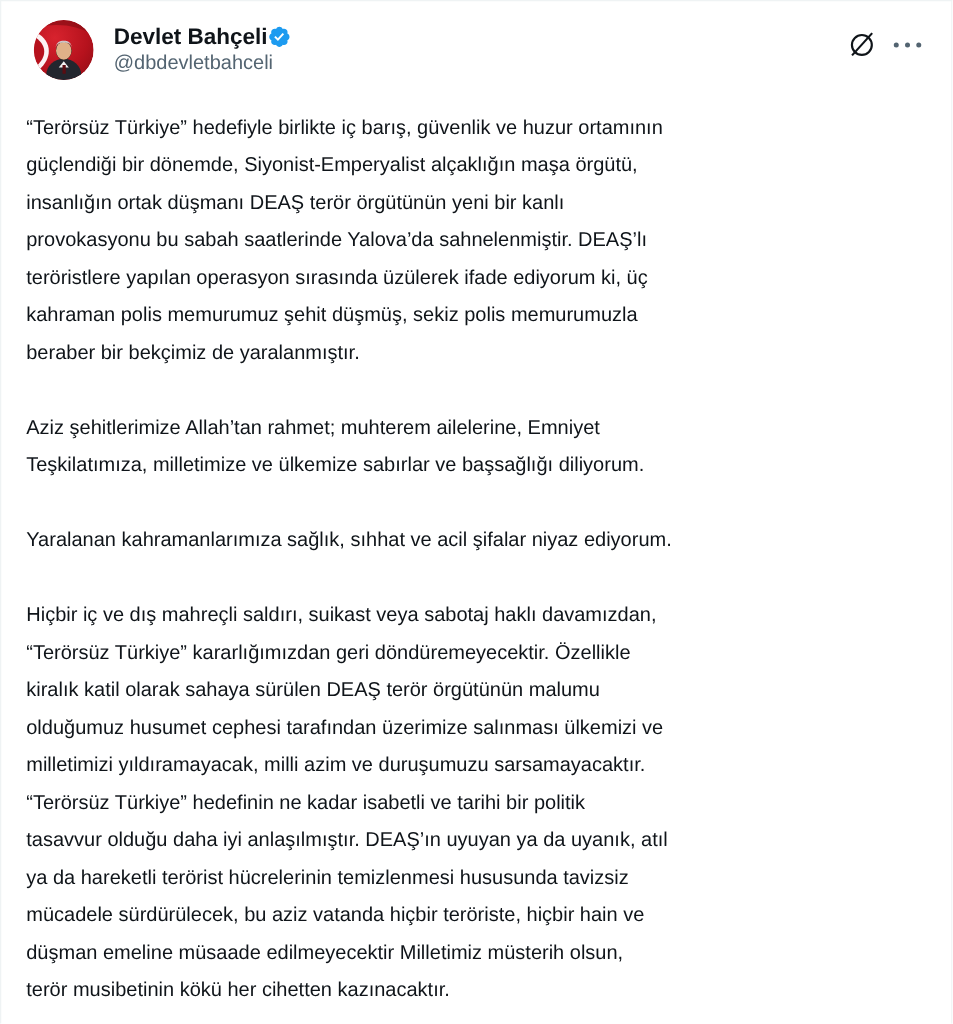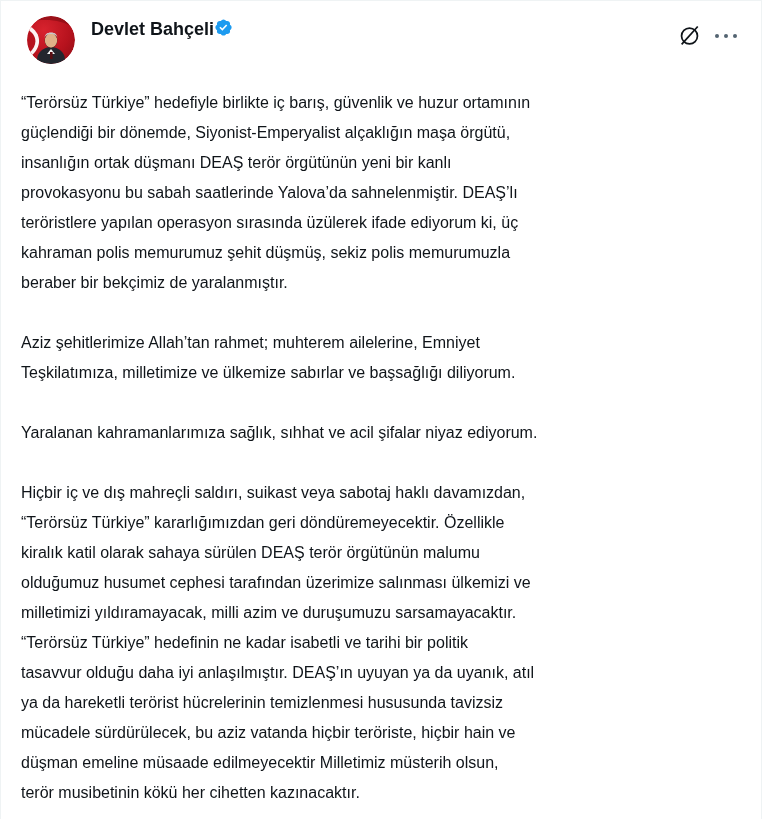--- a/index.html
+++ b/index.html
@@ -33,21 +33,21 @@
     overflow: hidden;
     flex: 0 0 48px;
     cursor: pointer;
   }
   .author-block {
     margin-left: 16px;
     padding-top: 2px;
   }
   .name-row {
     display: flex;
-    align-items: flex-start;
+    align-items: center;
   }
   .author-name {
     font-size: 18px;
     font-weight: 700;
     color: #0f1419;
     line-height: 22px;
     cursor: pointer;
   }
   .verified-badge {
     width: 19px;
@@ -141,20 +141,21 @@
 
     <div class="author-block">
       <div class="name-row">
         <span class="author-name">Devlet Bahçeli</span>
         <span class="verified-badge">
           <svg viewBox="0 0 24 24" width="19" height="19">
             <path fill="#1d9bf0" fill-rule="evenodd" d="M22.25 12c0-1.43-.88-2.67-2.19-3.34.46-1.39.2-2.9-.81-3.91s-2.52-1.27-3.91-.81c-.66-1.31-1.91-2.19-3.34-2.19s-2.67.88-3.33 2.19c-1.4-.46-2.91-.2-3.92.81s-1.26 2.52-.8 3.91c-1.31.67-2.2 1.91-2.2 3.34s.89 2.67 2.2 3.34c-.46 1.39-.21 2.9.8 3.91s2.52 1.26 3.91.81c.67 1.31 1.91 2.19 3.34 2.19s2.68-.88 3.34-2.19c1.39.45 2.9.2 3.91-.81s1.27-2.52.81-3.91c1.31-.67 2.19-1.91 2.19-3.34zm-11.71 4.2L6.8 12.46l1.41-1.42 2.26 2.26 4.8-5.23 1.47 1.36-6.2 6.77z"></path>
           </svg>
         </span>
       </div>
+      <div class="author-handle">@dbdevletbahceli</div>
     </div>
 
     <div class="header-actions">
       <button class="icon-button">
         <svg class="grok-icon" viewBox="0 0 24 24">
           <circle cx="12" cy="12.5" r="8.3" fill="none" stroke="#0f1419" stroke-width="1.8"></circle>
           <line x1="3.8" y1="21.2" x2="20.6" y2="2.6" stroke="#0f1419" stroke-width="1.8"></line>
         </svg>
       </button>
       <button class="icon-button">

